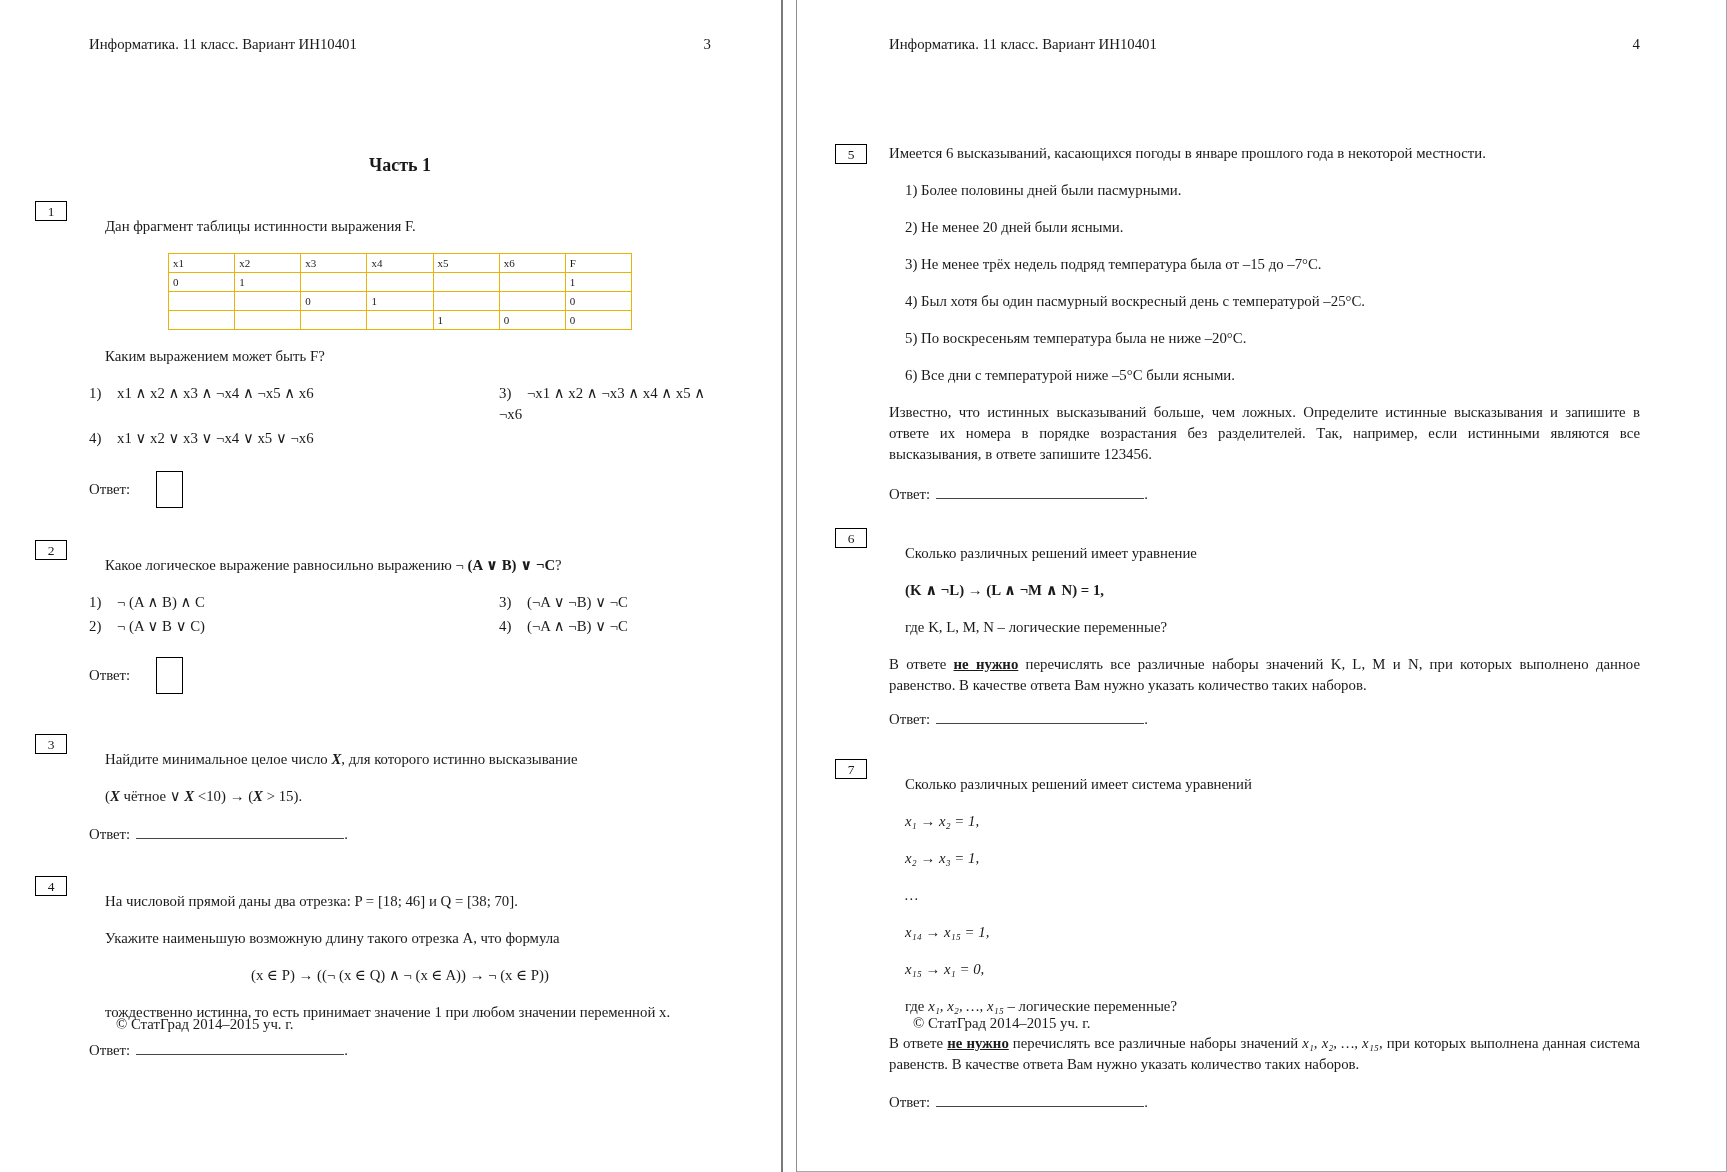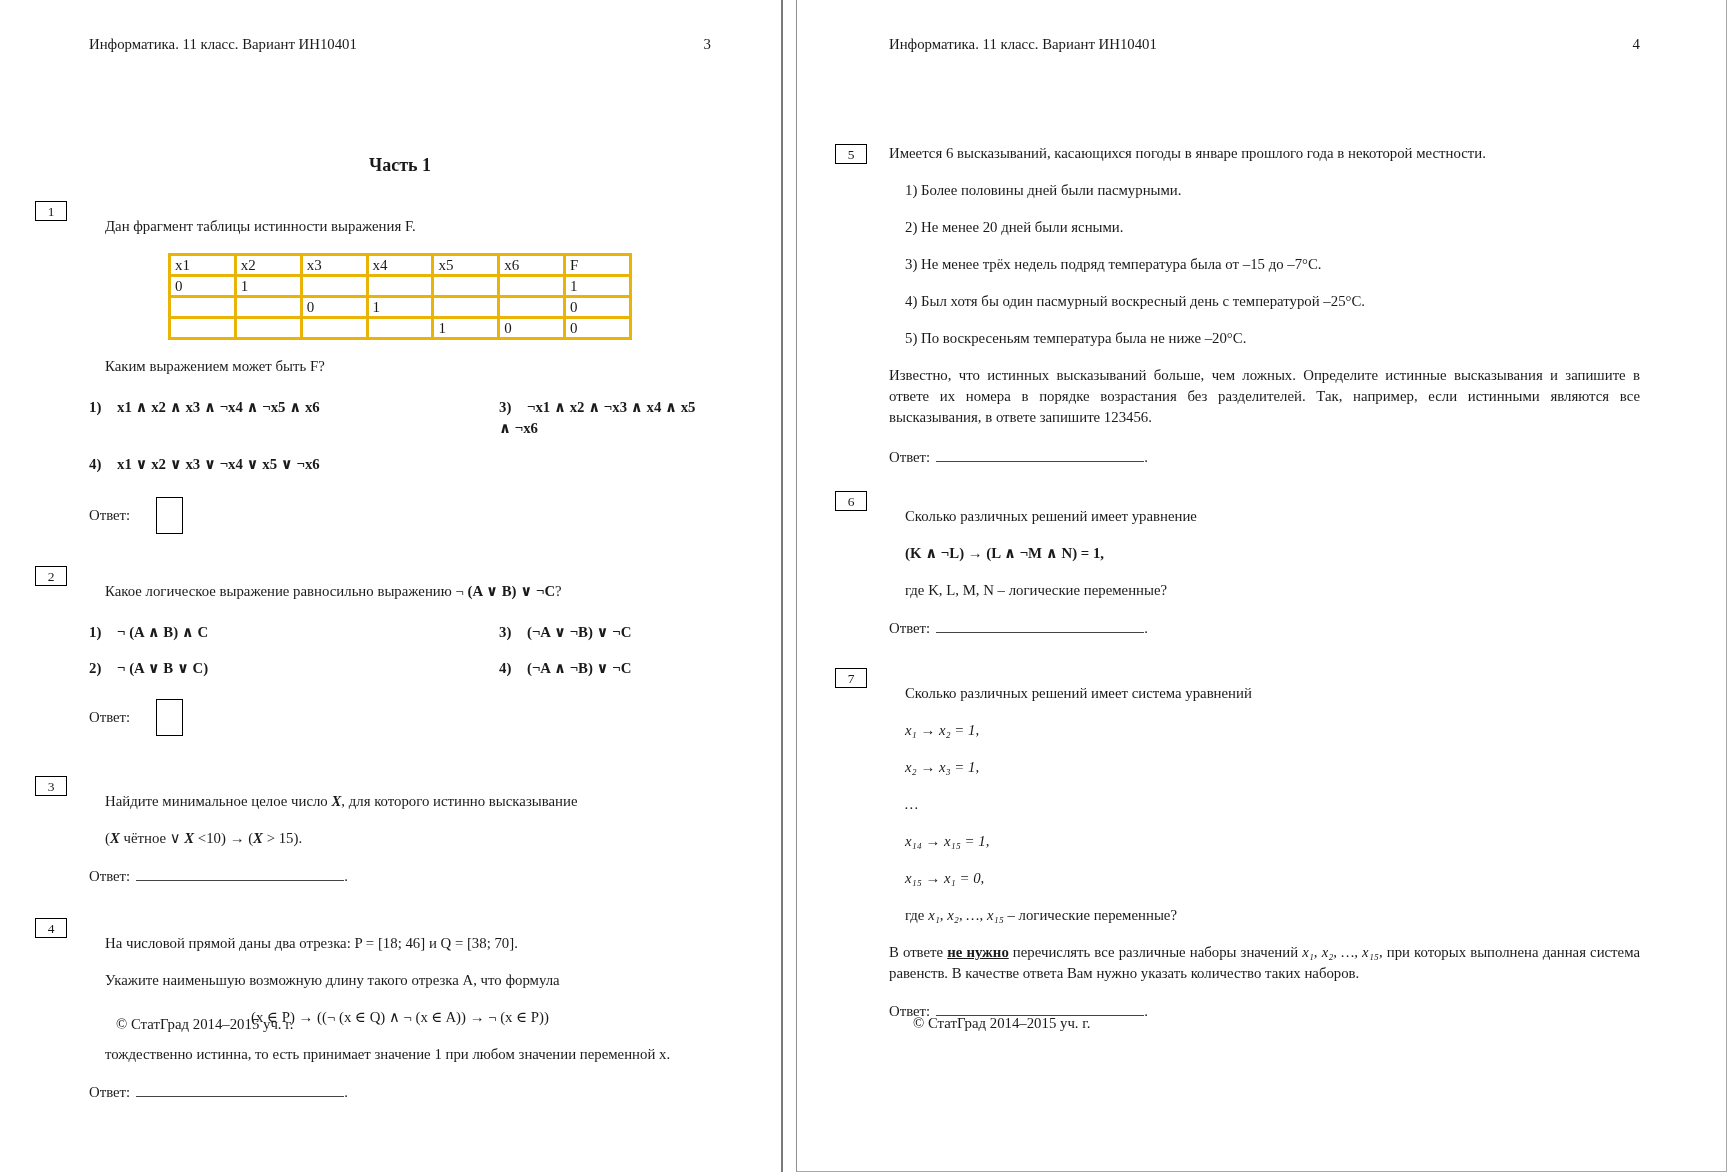--- a/index.html
+++ b/index.html
@@ -22,24 +22,24 @@
   .q { display: flex; align-items: flex-start; }
   .qnum { flex: 0 0 32px; height: 20px; border: 1px solid #000; text-align: center;
           font-size: 13.5px; line-height: 19px; margin-top: 1px; box-sizing: border-box; }
   .qbody { flex: 1; margin-left: 22px; min-width: 0; }
 
   .jp { text-align: justify; margin: 0; }
   .line { margin: 16px; }
   .center-line { text-align: center; margin: 0; }
 
   .truth-table { border-collapse: collapse; table-layout: fixed; width: 464px; margin: 16px auto 12px; }
-  .truth-table td { border: 3px solid #eab308; height: 18px; padding: 0 4px;
-                    font-size: 15px; line-height: 17px; overflow: hidden; }
-
-  .opts { display: grid; grid-template-columns: 410px 1fr; row-gap: 15px; margin-top: 20px; font-weight: bold; }
+  .truth-table td { border: 1px solid #eab308; height: 18px; padding: 0 4px;
+                    font-size: 11px; line-height: 17px; overflow: hidden; }
+
+  .opts { display: grid; grid-template-columns: 410px 1fr; row-gap: 3px; margin-top: 12px; }
   .opt-n { display: inline-block; width: 28px; }
 
   .ans-box-row { display: flex; align-items: center; margin-top: 20px; height: 40px; }
   .ans-box { display: inline-block; width: 27px; height: 37px; border: 1px solid #000;
              margin-left: 26px; box-sizing: border-box; }
 
   .ans-line-row { margin-top: 16px; white-space: nowrap; }
   .ans-line { display: inline-block; width: 208px; border-bottom: 1px solid #444;
               height: 15px; margin-left: 6px; vertical-align: baseline; }
 
@@ -176,34 +176,36 @@
     <div class="q" style="margin-top:88px;">
       <div class="qnum">5</div>
       <div class="qbody">
         <p class="jp">Имеется 6 высказываний, касающихся погоды в январе прошлого года в некоторой местности.</p>
         <div>
           <p class="line">1) Более половины дней были пасмурными.</p>
           <p class="line">2) Не менее 20 дней были ясными.</p>
           <p class="line">3) Не менее трёх недель подряд температура была от –15 до –7°С.</p>
           <p class="line">4) Был хотя бы один пасмурный воскресный день с температурой –25°С.</p>
           <p class="line">5) По воскресеньям температура была не ниже –20°С.</p>
+          <p class="line">6) Все дни с температурой ниже –5°С были ясными.</p>
         </div>
         <p class="jp" style="">Известно, что истинных высказываний больше, чем ложных. Определите истинные высказывания и запишите в ответе их номера в порядке возрастания без разделителей. Так, например, если истинными являются все высказывания, в ответе запишите 123456.</p>
         <div class="ans-line-row" style="margin-top:18px;">
           <span>Ответ:</span><span class="ans-line"></span><span>.</span>
         </div>
       </div>
     </div>
 
     <div class="q" style="margin-top:22px;">
       <div class="qnum">6</div>
       <div class="qbody">
         <p class="line">Сколько различных решений имеет уравнение</p>
         <p class="line b">(K ∧ ¬L) → (L ∧ ¬M ∧ N) = 1,</p>
         <p class="line">где K, L, M, N – логические переменные?</p>
+        <p class="jp"><span>В ответе </span><span class="bu">не нужно</span><span> перечислять все различные наборы значений K, L, M и N, при которых выполнено данное равенство. В качестве ответа Вам нужно указать количество таких наборов.</span></p>
         <div class="ans-line-row" style="margin-top:12px;">
           <span>Ответ:</span><span class="ans-line"></span><span>.</span>
         </div>
       </div>
     </div>
 
     <div class="q" style="margin-top:28px;">
       <div class="qnum">7</div>
       <div class="qbody">
         <p class="line">Сколько различных решений имеет система уравнений</p>

